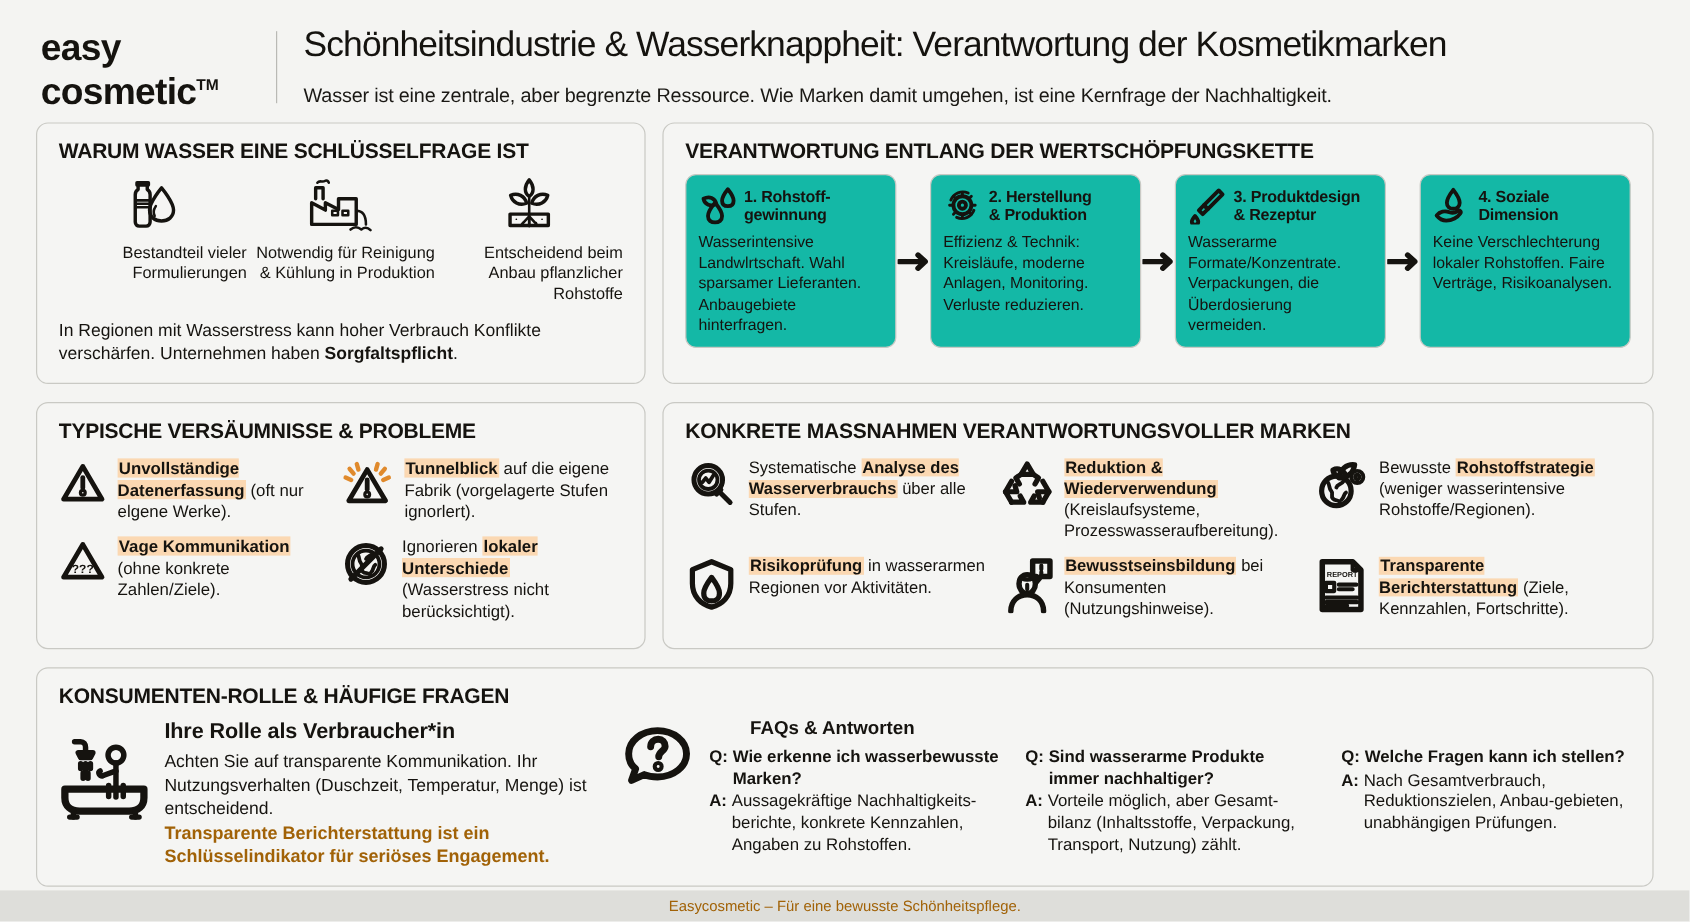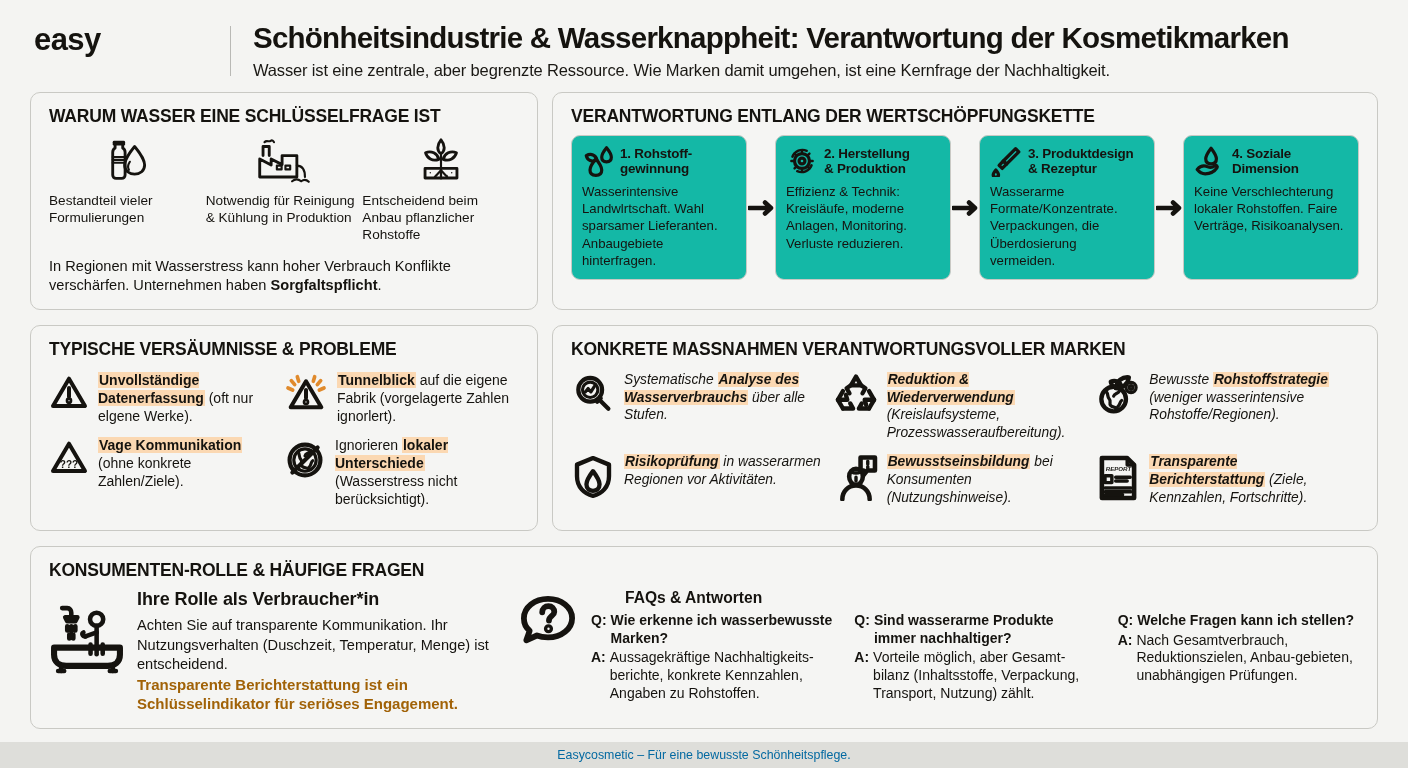--- a/index.html
+++ b/index.html
@@ -13,39 +13,39 @@
   .page { width:1408px; height:768px; position:relative; display:flex; flex-direction:column;border-radius:27px; }
 
   
   .header { display:flex; align-items:flex-start; padding: 18px 28px 10px 34px; gap: 0; }
   .logo { width: 196px; flex: 0 0 196px; padding-top: 6px; }
   .logo-l1, .logo-l2 { font-weight: 800; font-size: 31px; line-height: 31px; letter-spacing:-0.6px; }
   .logo-l2 { position: relative; display:inline-block; }
   .logo-tm { font-size: 13px; font-weight:700; vertical-align: super; letter-spacing:0; }
   .hdr-div { width:1px; background:#b9b9b5; align-self:stretch; margin: 8px 22px 6px 0; }
   .hdr-txt { flex:1; padding-top: 2px; }
-  .hdr-title { font-size: 29.5px; font-weight: 700; letter-spacing: -0.75px; line-height: 36px; white-space:nowrap; }
-  .hdr-sub { font-size: 16.5px; line-height: 24px; margin-top: 2px; letter-spacing:-0.15px; color:#1a1814; }
+  .hdr-title { font-size: 29.5px; font-weight: 400; letter-spacing: -0.75px; line-height: 36px; white-space:nowrap; }
+  .hdr-sub { font-size: 16.5px; line-height: 24px; margin-top: 12px; letter-spacing:-0.15px; color:#1a1814; }
 
   
   .body { padding: 0 30px; display:flex; flex-direction:column; gap: 15px; }
   .row { display:flex; gap: 14px; }
   .card {
     background: #f5f5f3;
     border: 1.4px solid #c9c9c4;
     border-radius: 10px;
     padding: 13px 18px 14px 18px;
     position: relative;
   }
   .card-title { font-size: 17.5px; font-weight: 800; letter-spacing: -0.2px; margin-bottom: 8px; }
 
   
   .c1 { width: 508px; }
   .c1 .three { display:flex; margin-top:4px; }
-  .c1 .three > div { flex:1; text-align:left; }
+  .c1 .three > div { flex:1; text-align:right; }
   .ic-wrap { height: 52px; display:flex; align-items:flex-end; justify-content:center; margin-bottom: 5px; }
   .cap { font-size: 13.6px; line-height: 17px; }
   .c1 .note { font-size: 14.6px; line-height: 19px; margin-top: 14px; }
 
   
   .c2 { flex:1; }
   .chain { display:flex; align-items:stretch; margin-top: 4px; }
   .chain-step {
     flex: 1 1 0; min-width:0;
     border:1.3px solid #c9c9c4; border-radius: 9px;
@@ -59,21 +59,21 @@
 
   
   .c3 { width: 508px; }
   .plist { display:flex; flex-wrap:wrap; margin-top: 3px; }
   .pitem { width: 50%; display:flex; gap: 9px; padding: 3px 4px 8px 0; }
   .pico { flex:0 0 40px; display:flex; align-items:flex-start; justify-content:center; padding-top: 3px; }
   .ptxt { font-size: 14px; line-height: 18px; }
 
   
   .c4 { flex:1; }
-  .mgrid { display:flex; flex-wrap:wrap; margin-top: 3px; font-style: italic; }
+  .mgrid { display:flex; flex-wrap:wrap; margin-top: 3px; }
   .mitem { width: 33.33%; display:flex; gap: 9px; padding: 3px 10px 9px 0; }
   .mico { flex:0 0 44px; display:flex; align-items:flex-start; justify-content:center; padding-top:2px; }
   .mtxt { font-size: 13.8px; line-height: 17.6px; }
 
   
   .c5 { width: 100%; }
   .c5inner { display:flex; }
   .consumer { width: 470px; display:flex; gap: 12px; padding-right: 10px; }
   .bathico { flex:0 0 76px; padding-top: 12px; }
   .ctitle { font-size: 18px; font-weight: 800; letter-spacing:-0.1px; margin-bottom: 6px; }
@@ -87,40 +87,41 @@
   .faq { flex:1 1 0; min-width:0; }
   .faq .q { font-size: 14px; font-weight: 800; line-height: 17.5px; display:flex; gap:4px; }
   .faq .a { font-size: 14px; line-height: 17.8px; display:flex; gap:4px; margin-top: 2px; }
   .faq .lbl { font-weight: 800; flex: 0 0 auto; }
   .faq .q .lbl { font-weight: 800; }
 
   
   .footer {
     position:absolute; left:0; bottom:0; width:100%; height: 26px;
     background: #dededa; display:flex; align-items:center; justify-content:center;
-    font-size: 12.4px; color:#0369a1;
+    font-size: 12.4px; color:#a16207;
   }
 
   
   .hl { background:#fbd8b2; font-weight: 800; padding: 0 1px; }
   .b  { font-weight: 800; }
 
   svg { display:block; }
   .st { fill:none; stroke:#15130f; stroke-width:12; stroke-linecap:round; stroke-linejoin:round; }
   .st2 { fill:none; stroke:#15130f; stroke-width:9; stroke-linecap:round; stroke-linejoin:round; }
   .stx { fill:none; stroke:#e08a2c; stroke-width:11; stroke-linecap:round; }
 </style>
 </head>
 <body>
 
 <div class="page">
 
   <div class="header">
     <div class="logo">
       <div class="logo-l1">easy</div>
+      <div class="logo-l2"><span>cosmetic</span><span class="logo-tm">TM</span></div>
     </div>
     <div class="hdr-div"></div>
     <div class="hdr-txt">
       <div class="hdr-title">Schönheitsindustrie &amp; Wasserknappheit: Verantwortung der Kosmetikmarken</div>
       <div class="hdr-sub">Wasser ist eine zentrale, aber begrenzte Ressource. Wie Marken damit umgehen, ist eine Kernfrage der Nachhaltigkeit.</div>
     </div>
   </div>
 
   <div class="body">
 
@@ -286,21 +287,21 @@
           <div class="pitem">
             <span class="pico">
               <svg width="44" height="38" viewBox="0 0 132 114">
                 <path class="st" d="M66 22L112 100H20z"></path>
                 <path class="st" d="M66 48v24" stroke-width="9"></path>
                 <circle class="st" cx="66" cy="84" r="4" stroke-width="7"></circle>
                 <path class="stx" d="M22 20l10 12M12 42l14 6M40 8l4 14M110 20l-10 12M120 42l-14 6M92 8l-4 14"></path>
               </svg>
             </span>
             <span class="ptxt">
-              <span class="hl">Tunnelblick</span><span> auf die eigene Fabrik (vorgelagerte Zahlen ignorlert).</span>
+              <span class="hl">Tunnelblick</span><span> auf die eigene Fabrik (vorgelagerte Stufen ignorlert).</span>
             </span>
           </div>
 
           <div class="pitem">
             <span class="pico">
               <svg width="40" height="36" viewBox="0 0 120 108">
                 <path class="st" d="M60 14L108 96H12z"></path>
                 <text x="60" y="86" font-family="Liberation Sans, sans-serif" font-size="30" font-weight="700" text-anchor="middle" fill="#15130f">???</text>
               </svg>
             </span>

